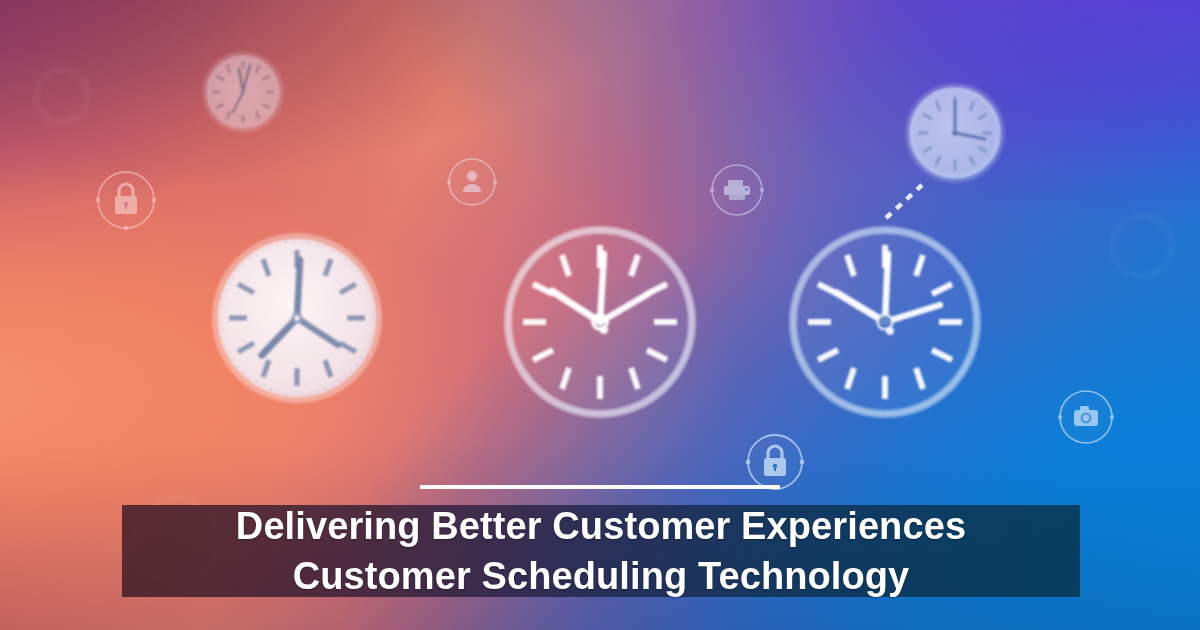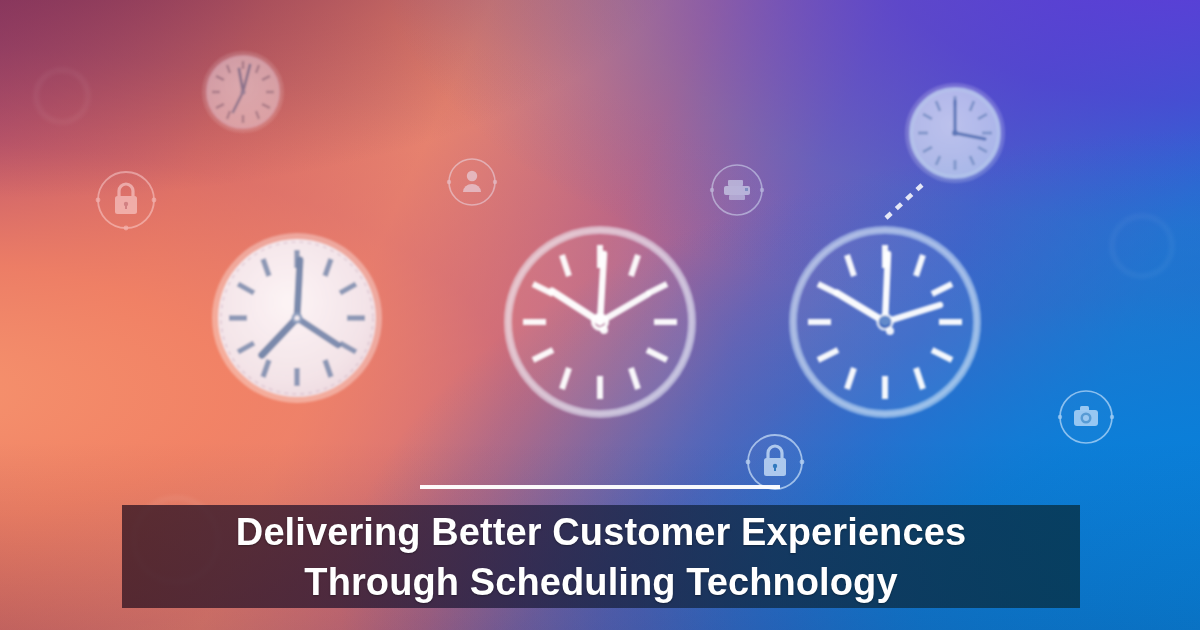--- a/index.html
+++ b/index.html
@@ -80,21 +80,21 @@
     width: 360px;
     height: 4px;
     background: #ffffff;
     opacity: 0.96;
   }
   .title-band {
     position: absolute;
     left: 122px;
     top: 505px;
     width: 958px;
-    height: 103px;
+    height: 92px;
     background: linear-gradient(96deg,
         rgba(56,24,36,0.80) 0%,
         rgba(50,26,48,0.80) 20%,
         rgba(36,32,66,0.80) 42%,
         rgba(16,46,76,0.82) 68%,
         rgba(6,52,76,0.84) 100%);
     display: flex;
     flex-direction: column;
     align-items: center;
     justify-content: center;
@@ -350,16 +350,16 @@
         <circle cx="62" cy="96" r="26" fill="none" stroke="#ffffff" stroke-width="1.6"></circle>
         <circle cx="1142" cy="246" r="30" fill="none" stroke="#ffffff" stroke-width="1.6"></circle>
       </g>
     </svg>
   </div>
 
   <div class="title-rule"></div>
 
   <div class="title-band">
     <div class="title-line">Delivering Better Customer Experiences</div>
-    <div class="title-line">Through Scheduling Technology</div>
+    <div class="title-line">Customer Scheduling Technology</div>
   </div>
 
 </div>
 
 </body></html>

